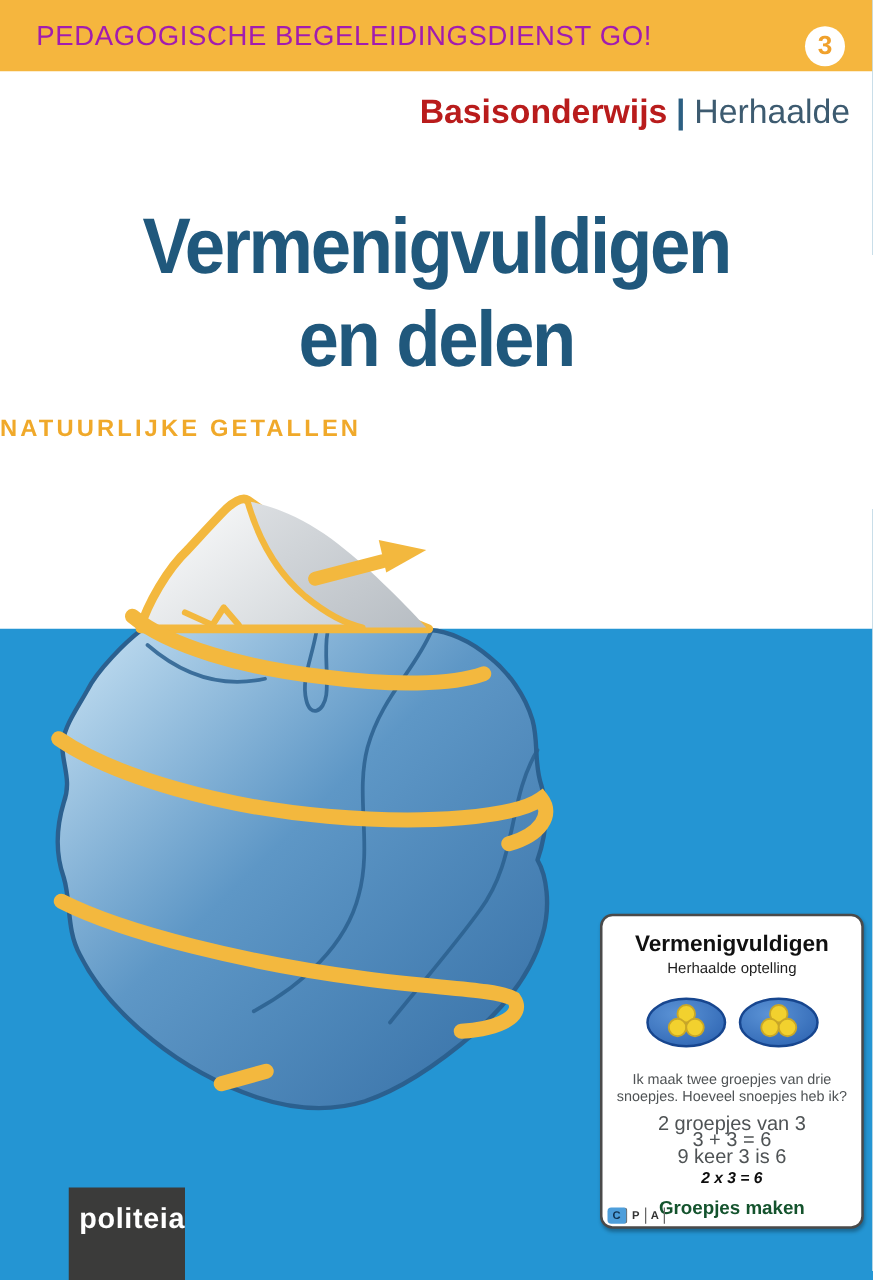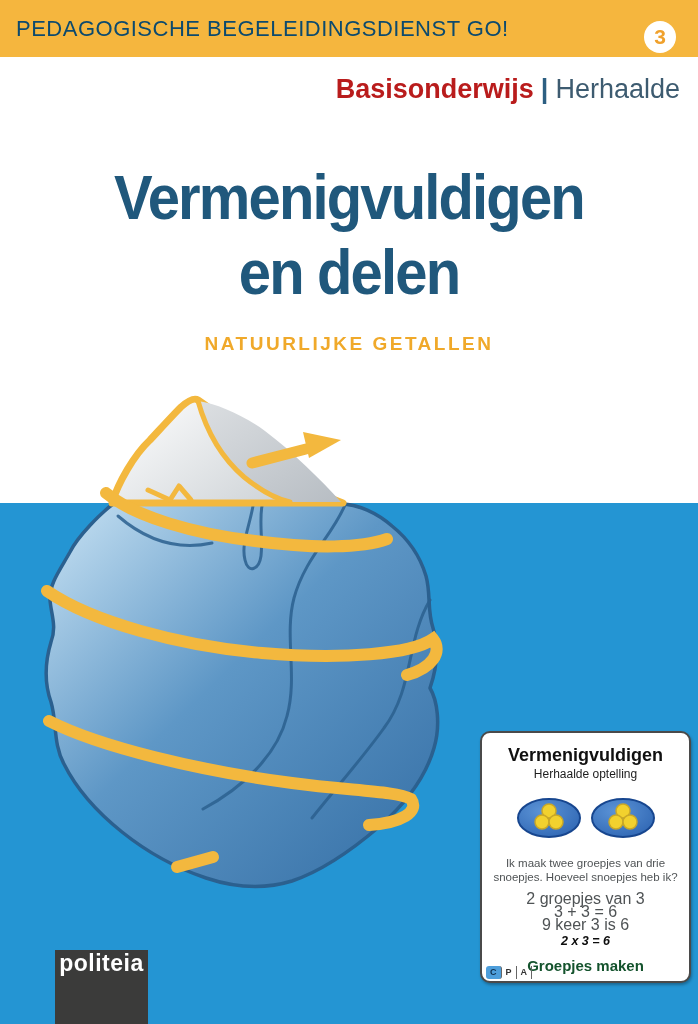--- a/index.html
+++ b/index.html
@@ -4,41 +4,41 @@
 <style>
   html,body{margin:0;padding:0;background:#e8e8e8;}
   .page{
     position:relative;width:698px;height:1024px;overflow:hidden;
     background:#ffffff;font-family:"Liberation Sans",sans-serif;
     margin:0 auto;
   }
   
   .banner{position:absolute;top:0;left:0;right:0;height:57px;background:#F5B63E;}
   .banner-text{
-    position:absolute;left:16px;top:50%;transform:translateY(-50%);
-    color:#0c4a6e;font-size:22px;letter-spacing:.5px;white-space:nowrap;
+    position:absolute;left:29px;top:50%;transform:translateY(-50%);
+    color:#a21caf;font-size:22px;letter-spacing:.5px;white-space:nowrap;
   }
   .badge{
     position:absolute;right:22px;top:21px;width:32px;height:32px;border-radius:50%;
     background:#ffffff;color:#F0A12C;font-weight:700;font-size:21px;
     display:flex;align-items:center;justify-content:center;
   }
   
   .series{position:absolute;top:74px;right:18px;font-size:27px;white-space:nowrap;}
   .series .level{color:#b91c1c;font-weight:700;}
   .series .sep{color:#2C5F82;font-weight:700;margin:0 7px;}
   .series .subject{color:#3D5B70;font-weight:400;}
   
   .title{
     position:absolute;top:160px;left:0;right:0;text-align:center;
     color:#20587C;font-weight:700;font-size:63px;line-height:75px;
     letter-spacing:-2px;transform:scaleX(.92);
   }
   .subtitle{
-    position:absolute;top:333px;left:0;right:0;text-align:center;
+    position:absolute;top:333px;left:0;right:0;
     color:#F0A92A;font-weight:700;font-size:19px;letter-spacing:2.5px;
   }
   
   .water{position:absolute;top:503px;left:0;right:0;bottom:0;background:#2495D3;}
   .iceberg{position:absolute;left:0;top:0;}
   
   .card{
     position:absolute;left:480px;top:731px;width:211px;height:252px;
     background:#ffffff;border:2px solid #4a4a4a;border-radius:10px;
     box-sizing:border-box;text-align:center;
@@ -52,21 +52,21 @@
   .result{margin-top:3px;font-size:12.5px;font-weight:700;color:#0d0d0d;font-style:italic;}
   .action{margin-top:9px;font-size:15px;font-weight:700;color:#14532d;}
   .tabs{position:absolute;left:4px;bottom:2px;display:flex;align-items:flex-end;}
   .tab{font-size:9px;color:#333;padding:1px 4px;border-right:1.5px solid #666;font-weight:700;line-height:11px;}
   .tab.active{background:#4D9EDB;border-radius:3px;color:#10304f;}
   
   .publisher{
     position:absolute;left:55px;top:950px;width:93px;height:74px;background:#3B3B3A;
   }
   .publisher-name{
-    text-align:center;color:#ffffff;
+    margin-top:11px;text-align:right;color:#ffffff;
     font-size:23px;font-weight:700;letter-spacing:.5px;
   }
 </style>
 </head>
 <body>
 
 <div class="page">
 
   <div class="water"></div>
 

